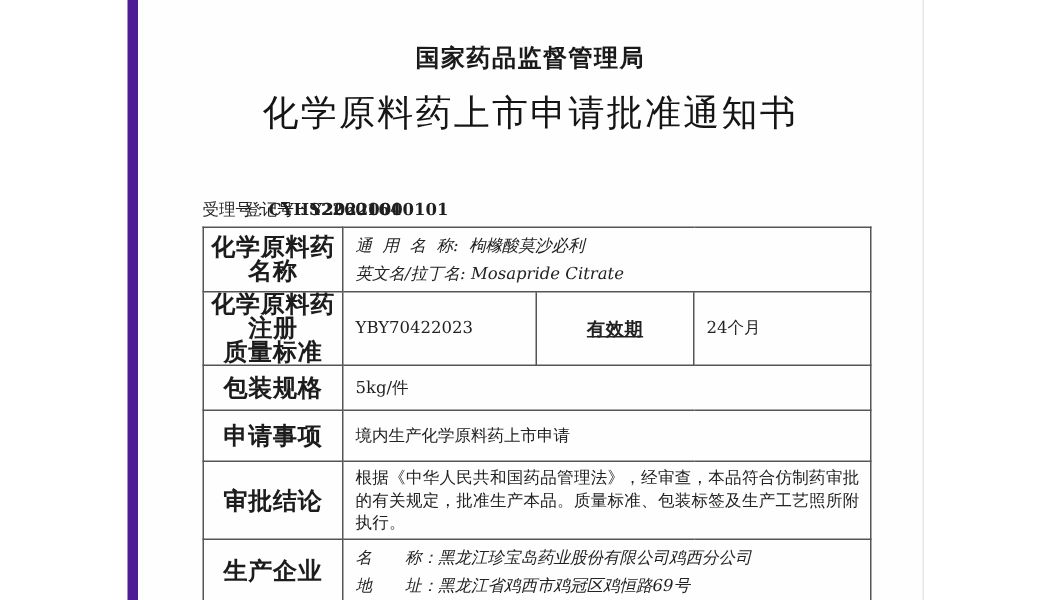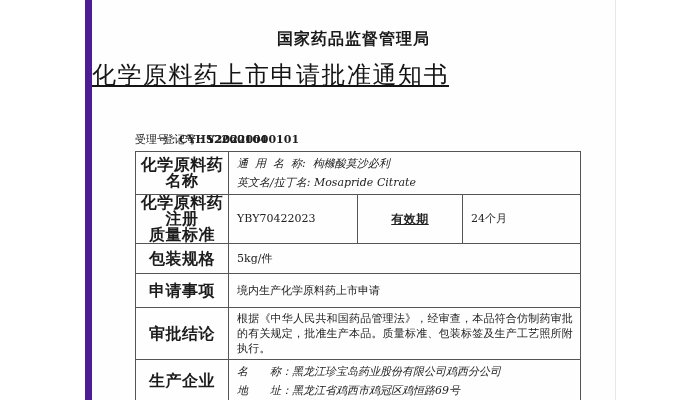--- a/index.html
+++ b/index.html
@@ -17,22 +17,22 @@
     border-right: 1px solid #e7e7e7;
   }
   .agency {
     position: absolute; left: 0; top: 29px; width: 100%;
     text-align: center;
     font-family: "DejaVu Sans", "Liberation Sans", sans-serif;
     font-weight: 700; font-size: 16px; letter-spacing: 1px; color: #1a1a1a;
   }
   .doc-title {
     position: absolute; left: 0; top: 59px; width: 100%;
-    text-align: left;
-    font-size: 24px; font-weight: 500; letter-spacing: 1.5px; color: #151515; text-decoration: underline;
+    text-align: center;
+    font-size: 24px; font-weight: 500; letter-spacing: 1.5px; color: #151515;
   }
   .meta { position: absolute; left: 43px; top: 114px; width: 446px; font-size: 11px; }
   .meta-line { height: 17px; line-height: 17px; white-space: pre-wrap; }
   .meta-line .val { font-weight: 700; }
   .meta-line.split { display: flex; justify-content: space-between; }
   .doc-table {
     position: absolute; left: 43px; top: 151px; width: 445px;
     border-collapse: collapse; table-layout: fixed;
     font-size: 11px; color: #222;
   }

